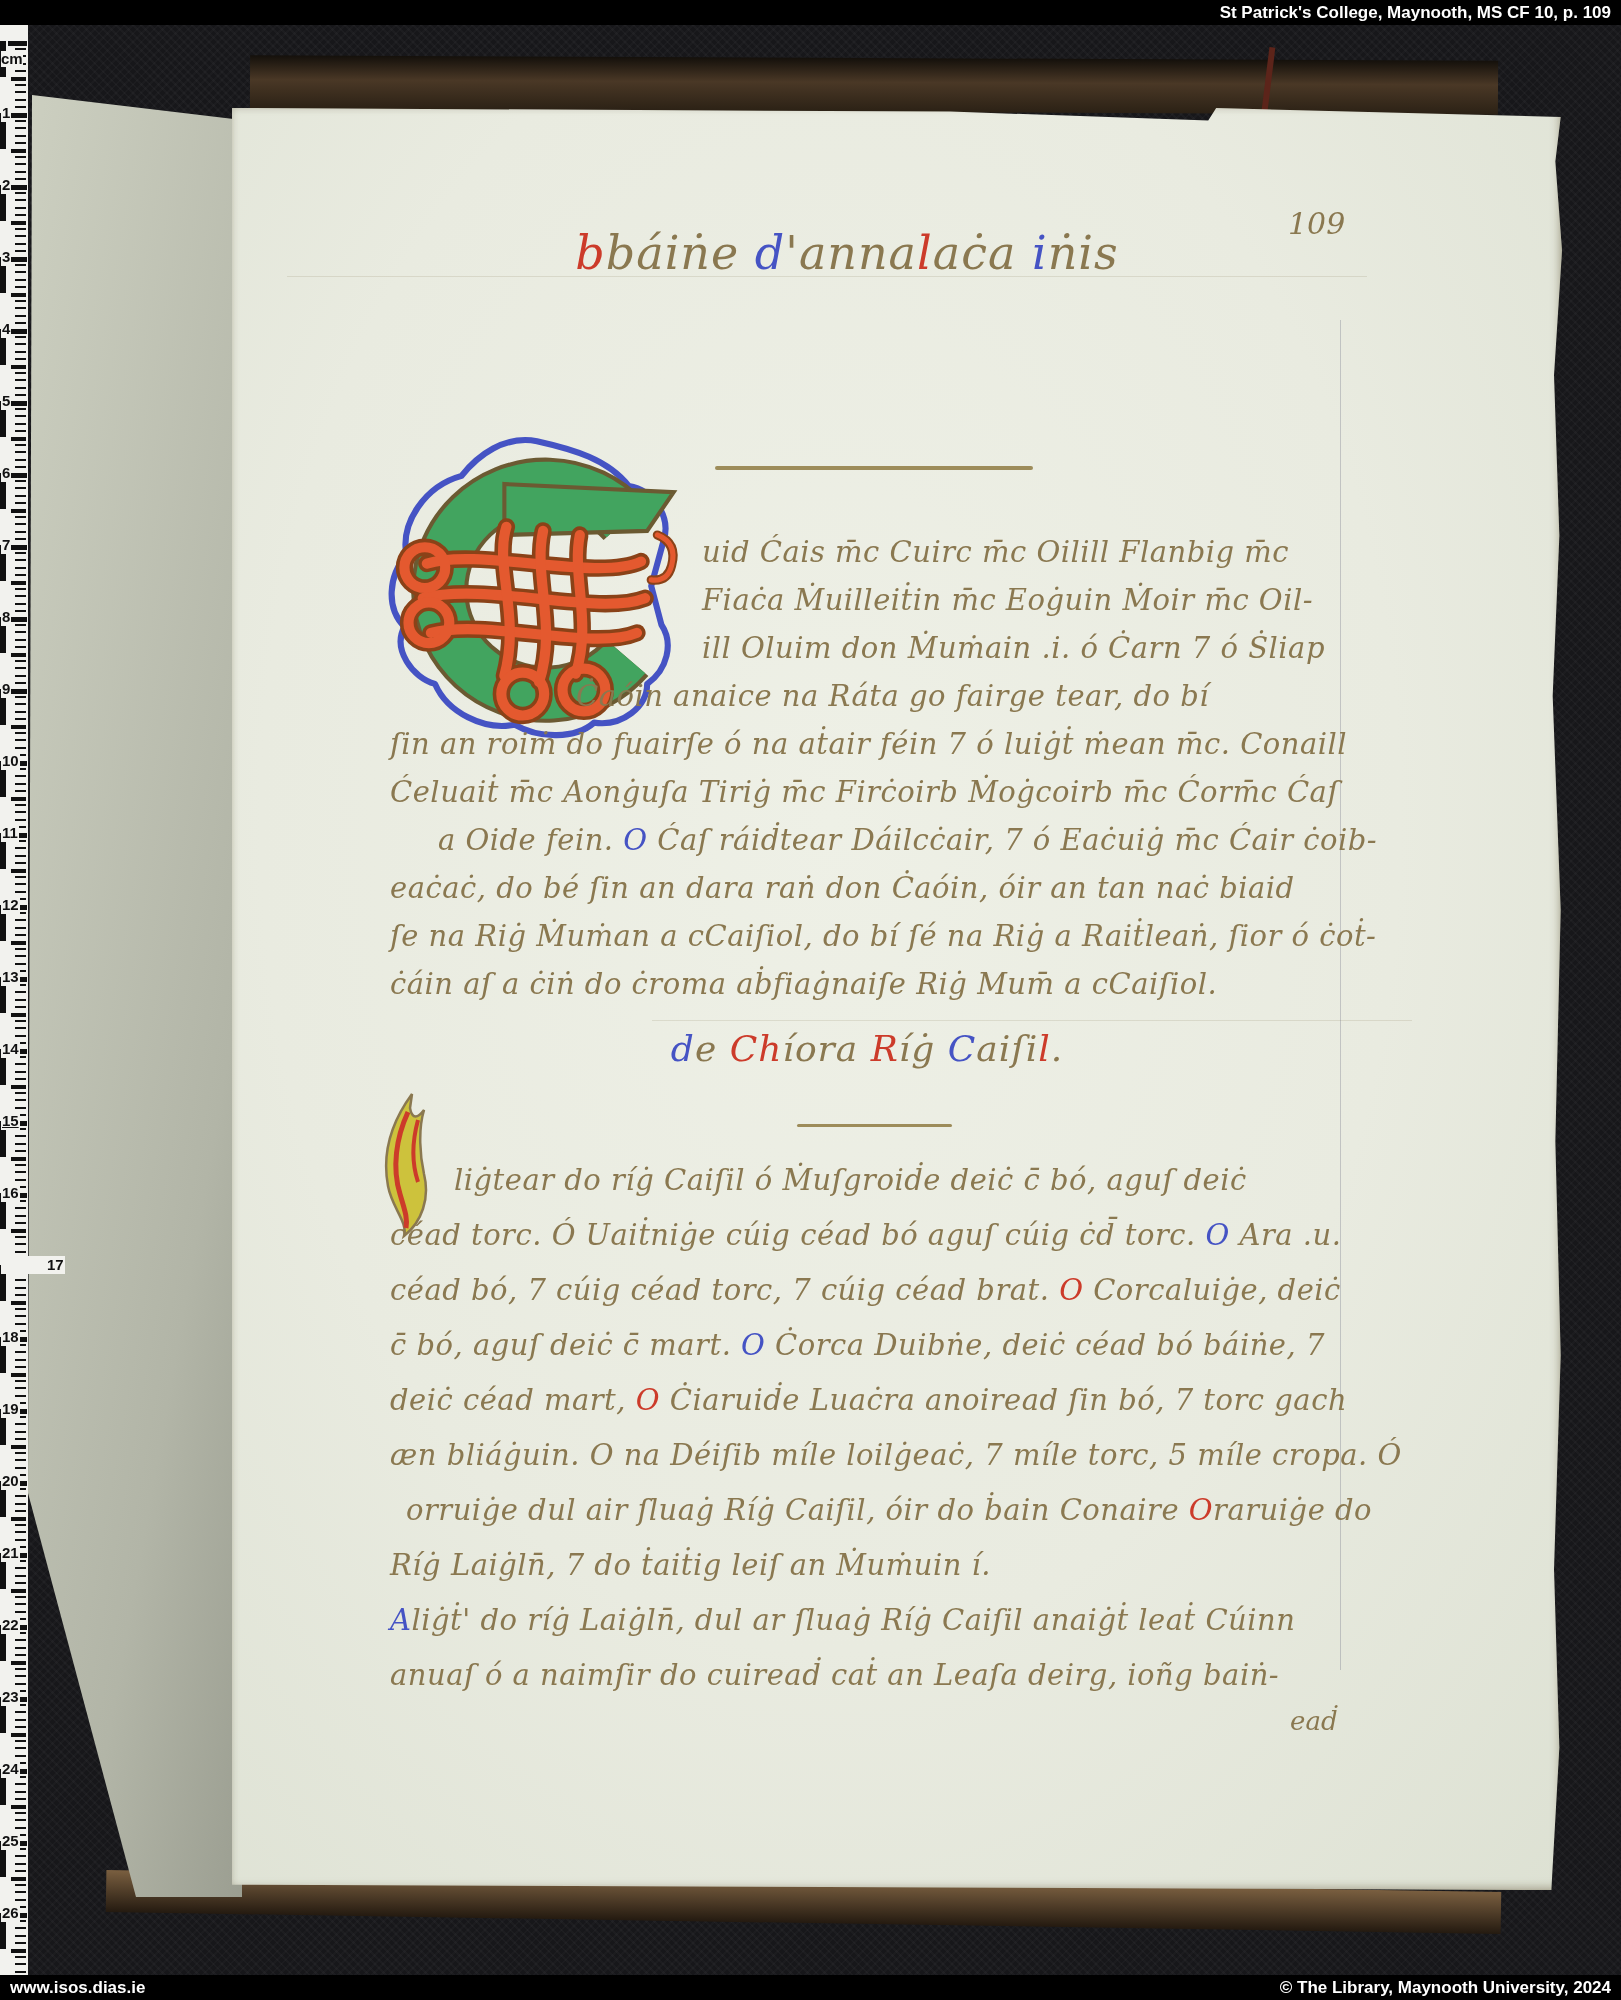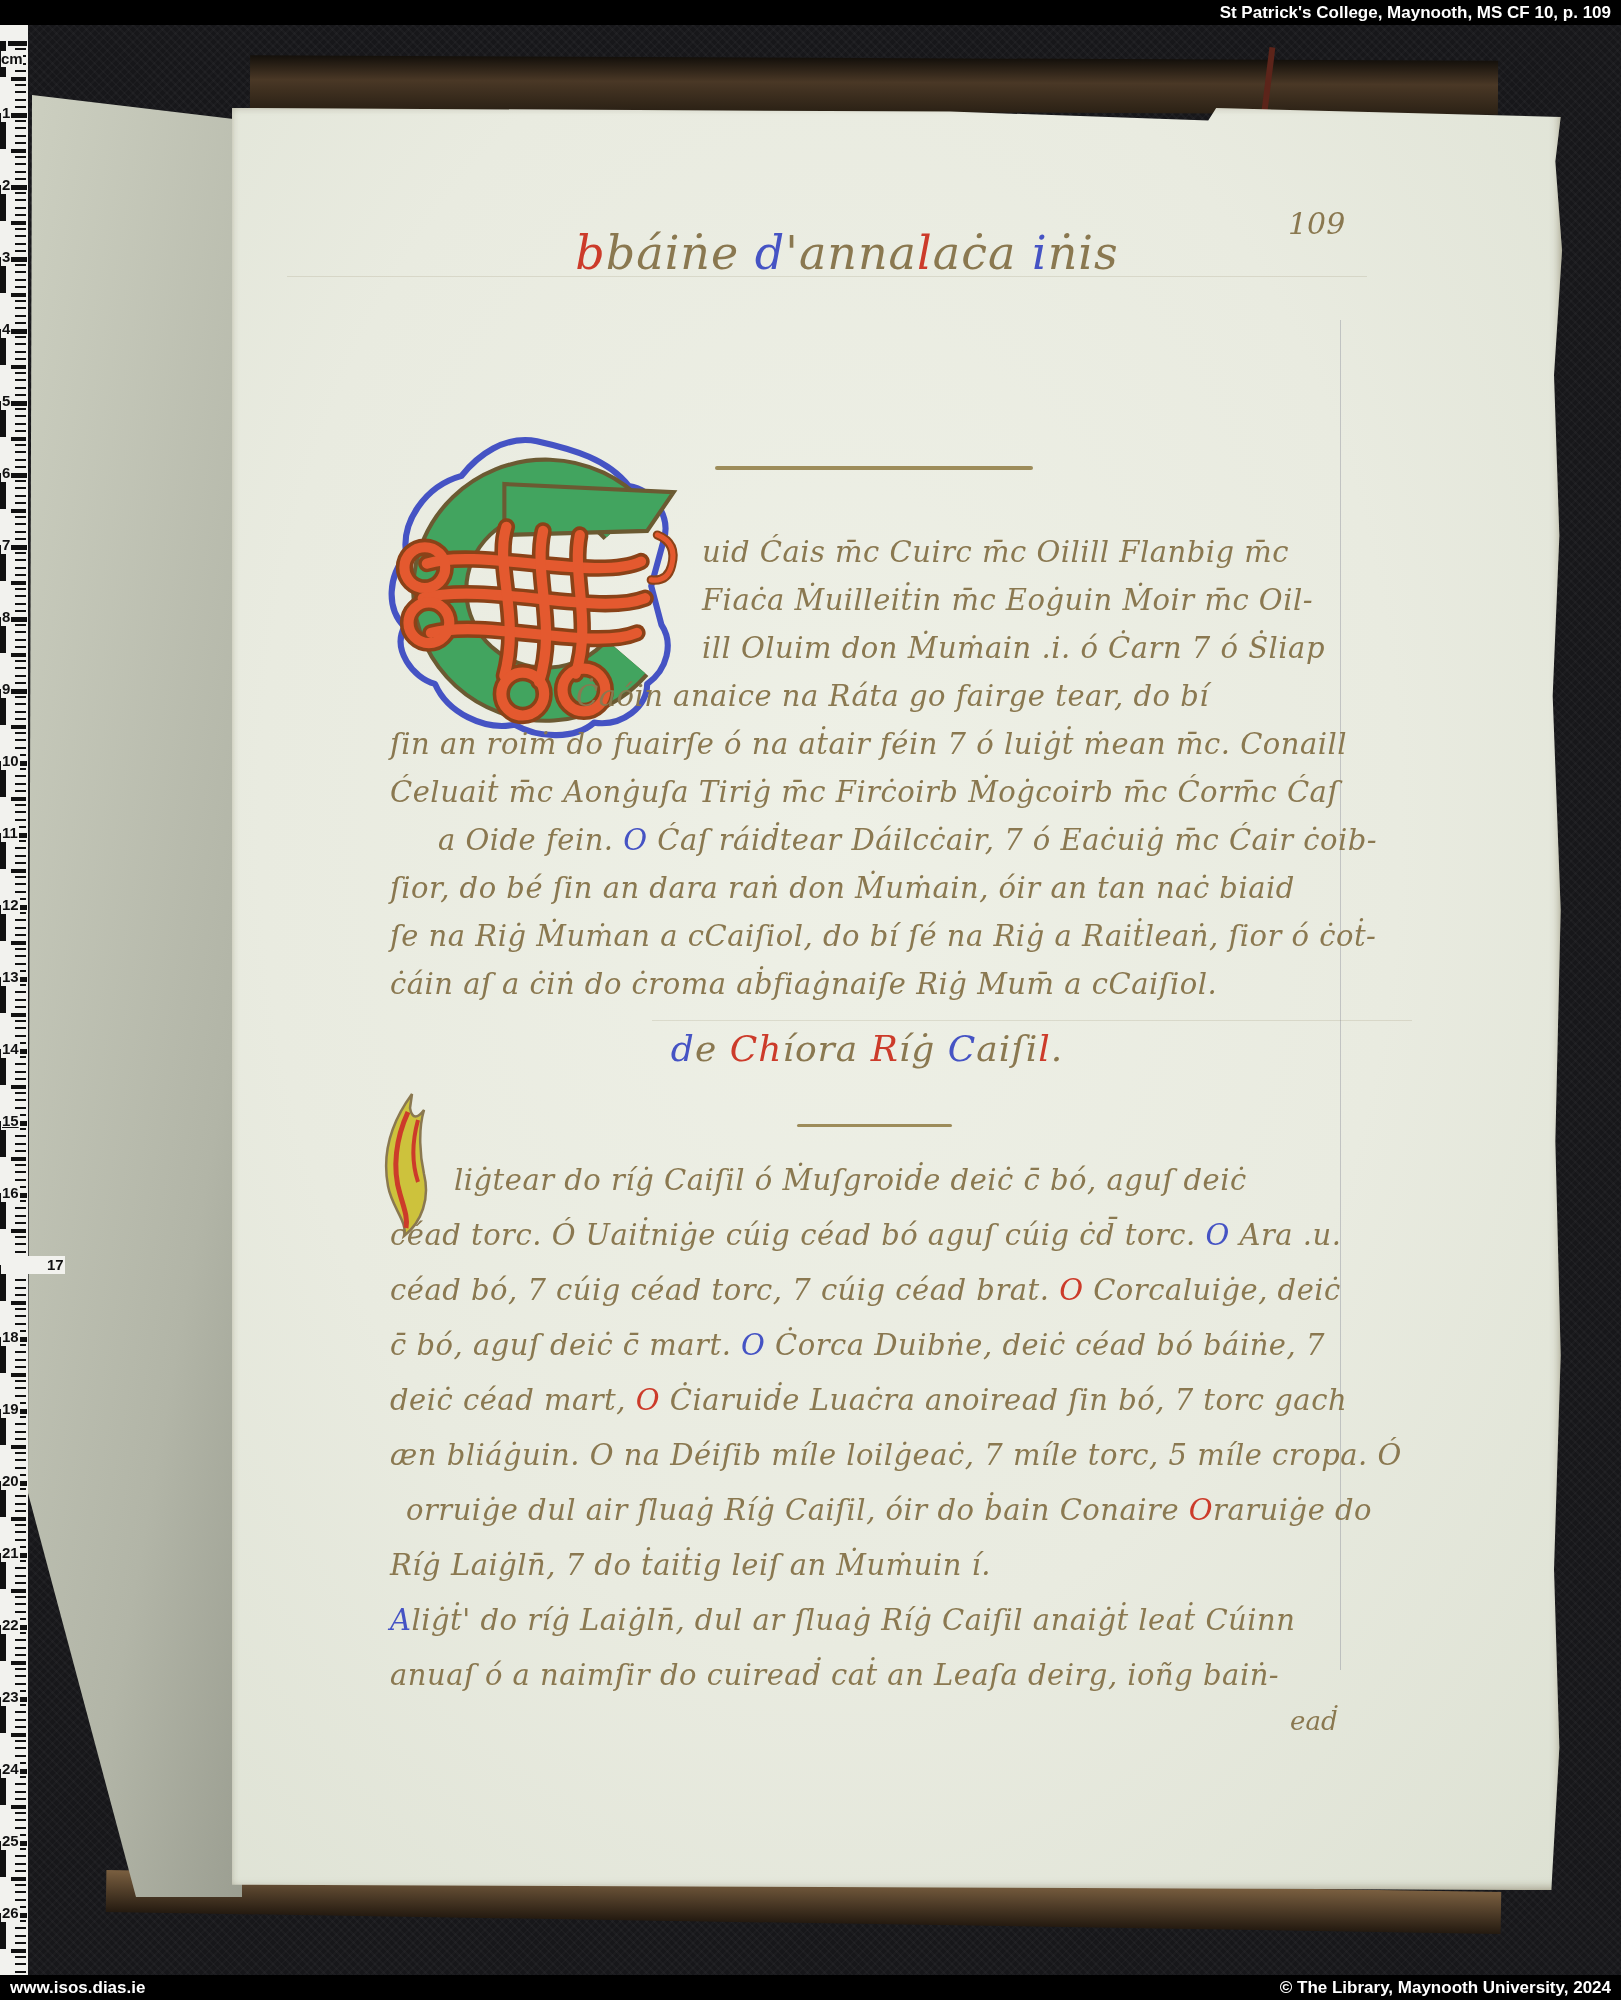--- a/index.html
+++ b/index.html
@@ -125,21 +125,21 @@
       </svg>
 
       <div id="body1">
           <div class="ms-line" style="left: 470px; top: 424px;"><span class="seg ink">uid Ćais m̄c Cuirc m̄c Oilill Flanbig m̄c</span></div>
           <div class="ms-line" style="left: 470px; top: 472px;"><span class="seg ink">Fiaċa Ṁuilleiṫin m̄c Eoġuin Ṁoir m̄c Oil-</span></div>
           <div class="ms-line" style="left: 470px; top: 520px;"><span class="seg ink">ill Oluim don Ṁuṁain .i. ó Ċarn 7 ó Ṡliap</span></div>
           <div class="ms-line" style="left: 344px; top: 568px;"><span class="seg ink">Ċaóin anaice na Ráta go fairge tear, do bí</span></div>
           <div class="ms-line" style="left: 158px; top: 616px;"><span class="seg ink">ſin an roiṁ do fuairſe ó na aṫair féin 7 ó luiġṫ ṁean m̄c. Conaill</span></div>
           <div class="ms-line" style="left: 158px; top: 664px;"><span class="seg ink">Ćeluaiṫ m̄c Aonġuſa Tiriġ m̄c Firċoirb Ṁoġcoirb m̄c Ćorm̄c Ćaſ</span></div>
           <div class="ms-line" style="left: 158px; top: 712px; margin-left: 48px;"><span class="seg ink">a Oide fein. </span><span class="seg blue">O</span><span class="seg ink"> Ćaſ ráiḋtear Dáilcċair, 7 ó Eaċuiġ m̄c Ćair ċoib-</span></div>
-          <div class="ms-line" style="left: 158px; top: 760px;"><span class="seg ink">ſior, do bé ſin an dara raṅ don Ṁuṁain, óir an tan naċ biaid</span></div>
+          <div class="ms-line" style="left: 158px; top: 760px;"><span class="seg ink">eaċaċ, do bé ſin an dara raṅ don Ċaóin, óir an tan naċ biaid</span></div>
           <div class="ms-line" style="left: 158px; top: 808px;"><span class="seg ink">ſe na Riġ Ṁuṁan a cCaiſiol, do bí ſé na Riġ a Raiṫleaṅ, ſior ó ċoṫ-</span></div>
           <div class="ms-line" style="left: 158px; top: 856px;"><span class="seg ink">ċáin aſ a ċiṅ do ċroma aḃfiaġnaiſe Riġ Mum̄ a cCaiſiol.</span></div>
         </div>
 
       <div id="ms-heading"><span class="seg blue">d</span><span class="seg ink">e </span><span class="seg red">Ch</span><span class="seg ink">íora </span><span class="seg red">R</span><span class="seg ink">íġ </span><span class="seg blue">C</span><span class="seg ink">aiſi</span><span class="seg red">l</span><span class="seg ink">.</span></div>
       <div id="divider-2"></div>
 
       <svg id="flame-initial" width="64" height="150" viewBox="0 0 64 150">
         <path d="M34,4 C12,34 4,64 10,96 C14,118 30,132 26,146 C44,132 52,108 46,84
                  C42,66 40,40 46,20 C40,28 34,30 32,18 Z" fill="#cdc23c" stroke="#8a7850" stroke-width="2.5"></path>

